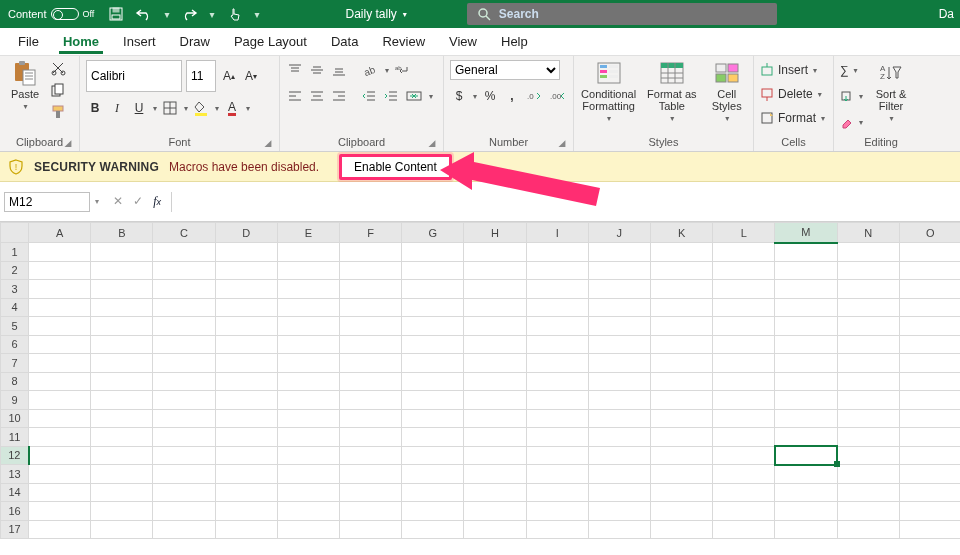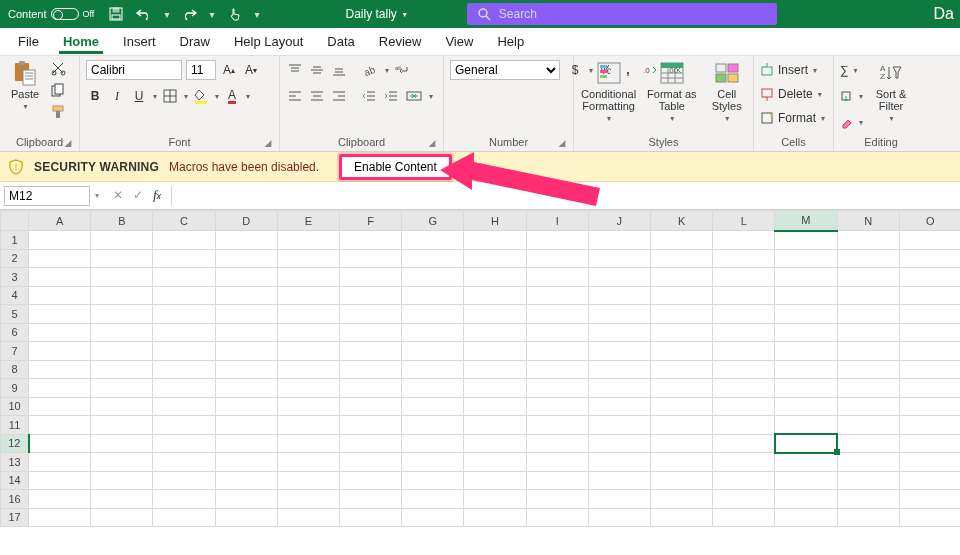--- a/index.html
+++ b/index.html
@@ -8,23 +8,23 @@
   
   .titlebar { height: 28px; background: #0f7a3f; color: #fff; display: flex; align-items: center; }
   .autosave { display: flex; align-items: center; gap: 4px; padding: 0 8px; font-size: 11px; }
   .autosave-toggle { width: 28px; height: 12px; border: 1px solid #fff; border-radius: 6px; position: relative; }
   .autosave-toggle::after { content: ""; position: absolute; left: 1px; top: 1px; width: 8px; height: 8px; border: 1px solid #fff; border-radius: 50%; }
   .qat { display: flex; align-items: center; gap: 12px; padding: 0 6px; }
   .qat-icon { width: 16px; height: 16px; display: flex; align-items: center; justify-content: center; fill: #fff; stroke: #fff; }
   .qat-sep { color: #c9e6d6; font-size: 10px; }
   .doc-name { flex: 0 0 auto; margin-left: 80px; font-size: 12px; display: flex; align-items: center; gap: 6px; }
   .doc-drop { font-size: 8px; }
-  .searchbox { margin-left: 60px; height: 22px; width: 310px; background: #8b5cf6; border-radius: 2px; display: flex; align-items: center; gap: 8px; padding: 0 10px; color: #cde; }
+  .searchbox { margin-left: 60px; height: 22px; width: 310px; background: #737373; border-radius: 2px; display: flex; align-items: center; gap: 8px; padding: 0 10px; color: #cde; font-weight: bold; }
   .searchbox .mag { fill: none; stroke: #cfe9d8; stroke-width: 1.5; }
-  .right-text { margin-left: auto; padding-right: 6px; font-size: 16px; }
+  .right-text { margin-left: auto; padding-right: 6px; font-size: 12px; }
 
   
   .tabs { height: 28px; background: #fff; display: flex; align-items: center; gap: 0; padding: 0 6px; border-bottom: 1px solid #e0e0e0; }
   .tab { padding: 0 12px; height: 28px; line-height: 28px; font-size: 13px; cursor: default; color: #222; }
   .tab.active { font-weight: 600; position: relative; color: #0f7a3f; }
   .tab.active::after { content: ""; position: absolute; left: 8px; right: 8px; bottom: 2px; height: 3px; background: #0f7a3f; }
 
   
   .ribbon { height: 96px; background: #f3f2f1; display: flex; border-bottom: 1px solid #d0d0d0; }
   .group { border-right: 1px solid #dcdcdc; display: flex; flex-direction: column; justify-content: space-between; padding: 4px 6px 0 6px; }
@@ -32,21 +32,21 @@
   .group-label { text-align: center; font-size: 11px; color: #555; padding: 2px 0 3px 0; position: relative; }
   .dlaunch { position: absolute; right: 0; bottom: 3px; width: 10px; height: 10px; font-size: 9px; color: #888; }
 
   .bigbtn { display: flex; flex-direction: column; align-items: center; justify-content: flex-start; gap: 2px; width: 38px; }
   .bigbtn .ic { width: 26px; height: 26px; display:flex; align-items:center; justify-content:center; }
   .bigbtn .lbl { font-size: 11px; line-height: 12px; text-align: center; white-space: pre; }
   .smallcol { display: flex; flex-direction: column; gap: 6px; align-items: center; justify-content: center; }
   .ic16 { width: 16px; height: 16px; display:flex; align-items:center; justify-content:center; }
 
   
-  input.fontname, input.fontsize { height: 20px; border: 1px solid #c0c0c0; background: #fff; font-size: 12px; padding: 0 4px; }
+  input.fontname, input.fontsize { height: 32px; border: 1px solid #c0c0c0; background: #fff; font-size: 12px; padding: 0 4px; }
   input.fontname { width: 96px; }
   input.fontsize { width: 30px; text-align: left; }
   .row { display: flex; gap: 4px; align-items: center; }
   .btn { height: 20px; min-width: 18px; display: inline-flex; align-items: center; justify-content: center; font-size: 12px; padding: 0 2px; }
   .btn.bold { font-weight: 700; }
   .btn.ital { font-style: italic; font-family: Georgia, serif; }
   .btn.under { text-decoration: underline; }
   .dd { font-size: 8px; color: #666; margin-left: 1px; }
   .colorbar-a { border-bottom: 3px solid #d13438; display:inline-block; line-height: 12px; }
   .colorbar-fill { border-bottom: 3px solid #ffec3d; display:inline-block; line-height:12px; }
@@ -63,21 +63,21 @@
 
   
   .secbar { height: 30px; background: #fdf5c9; border-bottom: 1px solid #e6dca0; display: flex; align-items: center; gap: 10px; padding: 0 8px; }
   .shield { width: 16px; height: 16px; }
   .sec-strong { font-weight: 700; font-size: 12px; letter-spacing: .2px; }
   .sec-msg { font-size: 12px; color: #7f1d1d; }
   .enable-btn { margin-left: 10px; background: #fff; border: 3px solid #ff2d72; padding: 3px 12px; font-size: 12px; border-radius: 2px; box-shadow: 0 0 0 2px rgba(255,45,114,.2); }
   .arrow-annot { position: absolute; left: 440px; top: 148px; pointer-events:none; }
 
   
-  .fbarrow { height: 28px; display: flex; align-items: center; border-bottom: 1px solid #d0d0d0; }
+  .fbarrow { height: 40px; display: flex; align-items: center; border-bottom: 1px solid #d0d0d0; }
   .namebox { width: 86px; height: 20px; border: 1px solid #c0c0c0; margin-left: 4px; font-size: 12px; padding: 0 4px; }
   .fxbtns { display:flex; gap:10px; padding:0 10px; color:#999; }
   .fx { font-style: italic; font-family: Georgia, serif; color:#0f172a; }
   .formula-in { flex:1; height:20px; border:none; border-left:1px solid #d0d0d0; padding:0 6px; font-size:12px; }
 
   
   .gridwrap { position: relative; }
   table.sheet { border-collapse: collapse; width: 962px; table-layout: fixed; }
   .sheet th, .sheet td { border: 1px solid #d9d9d9; font-size: 11px; font-weight: normal; }
   .sheet thead th { background: #e7e7e7; height: 20px; text-align: center; color:#444; }
@@ -137,21 +137,21 @@
     <span>Search</span>
   </div>
   <div class="right-text">Da</div>
 </div>
 
 <div class="tabs">
   <div class="tab">File</div>
   <div class="tab active">Home</div>
   <div class="tab">Insert</div>
   <div class="tab">Draw</div>
-  <div class="tab">Help Layout</div>
+  <div class="tab">Page Layout</div>
   <div class="tab">Data</div>
   <div class="tab">Review</div>
   <div class="tab">View</div>
   <div class="tab">Help</div>
 </div>
 
 <div class="ribbon">
 
   <div class="group" style="width:80px">
     <div class="group-body">
@@ -315,21 +315,21 @@
               <path d="M6 4l2 2-2 2M10 4l-2 2 2 2" fill="none" stroke="#2a7"></path>
             </svg>
           </span>
           <span class="dd">▾</span>
       </div>
     </div>
     <div class="group-label"><span>Clipboard</span><span class="dlaunch">◢</span></div>
   </div>
 
   <div class="group" style="width:130px">
-    <div style="display:flex;flex-direction:row;gap:6px;">
+    <div style="display:flex;flex-direction:column;gap:6px;">
       <div class="row">
           <select class="numfmt"><option>General</option></select>
         </div>
       <div class="row">
         <span class="btn">$</span>
           <span class="dd">▾</span>
         <span class="btn">%</span>
         <span class="btn">
             <b>,</b>
           </span>

